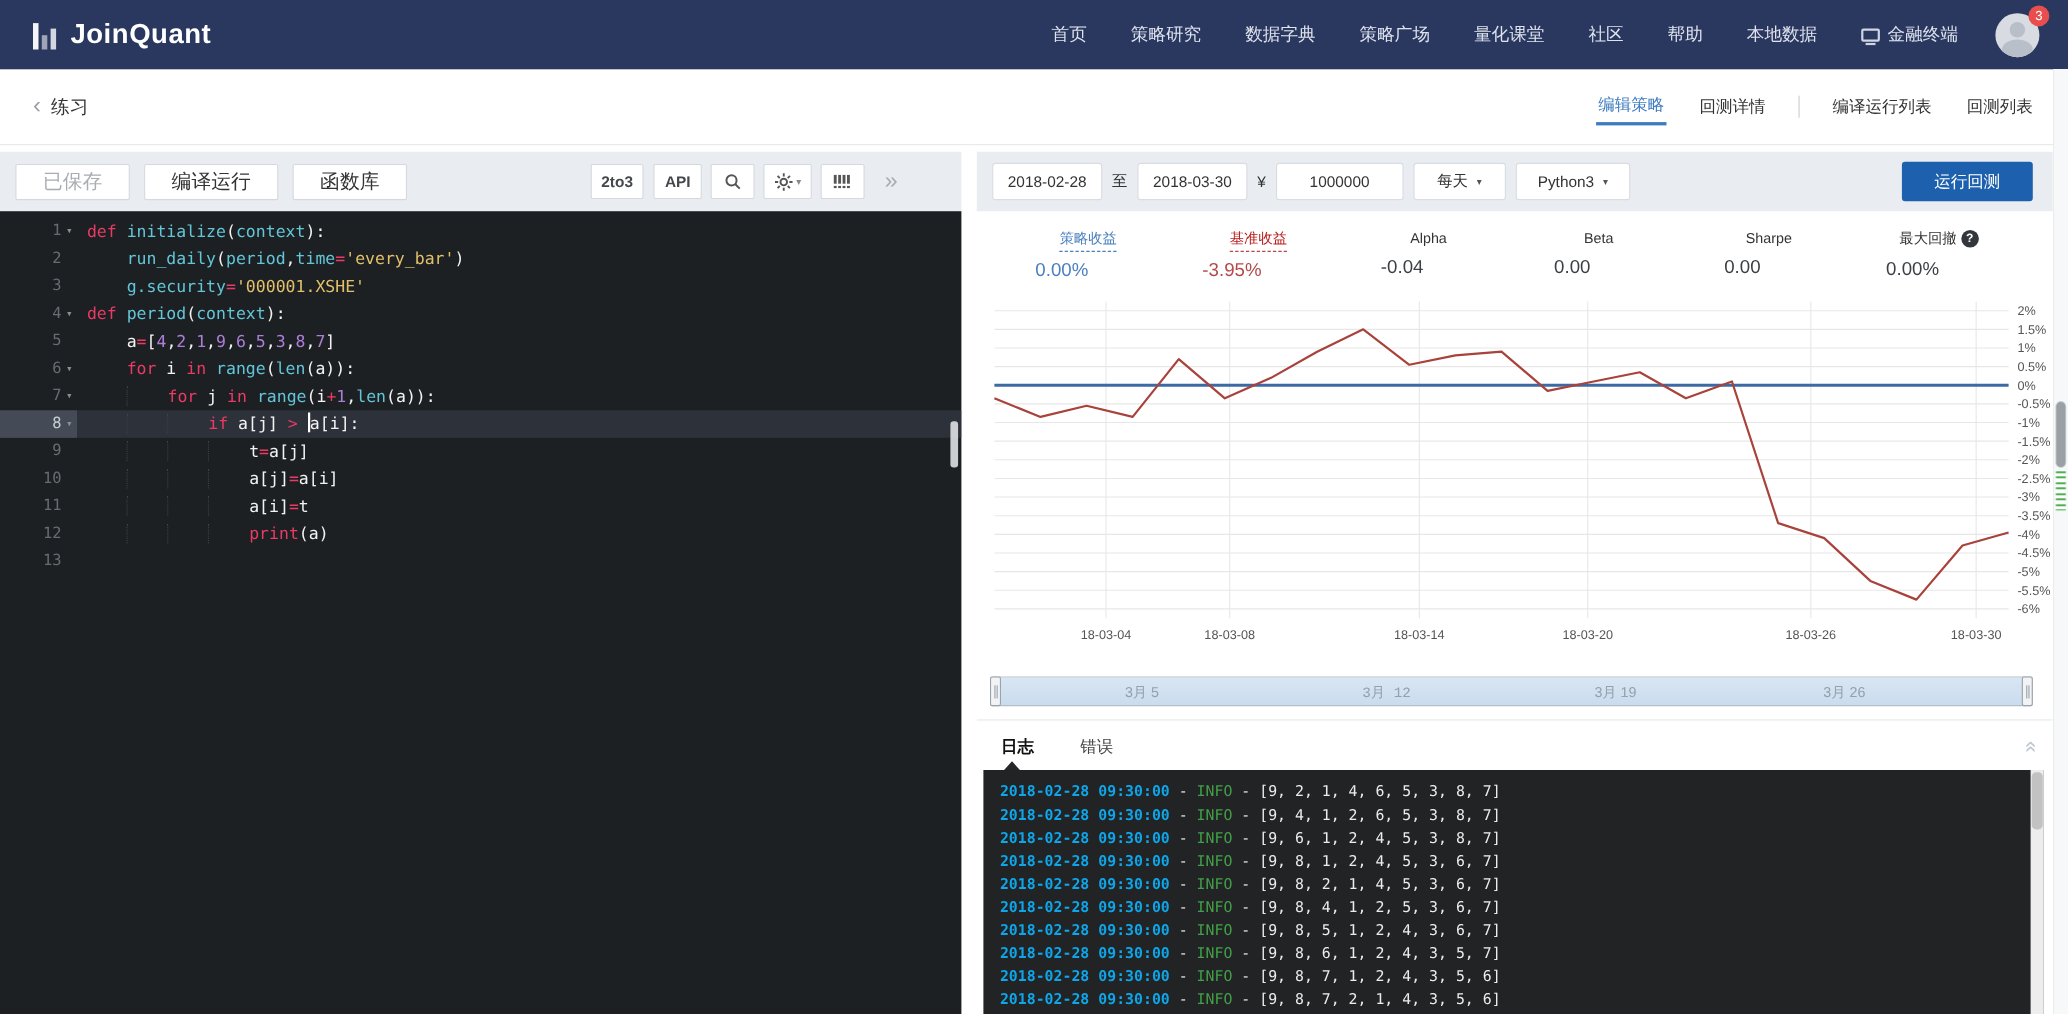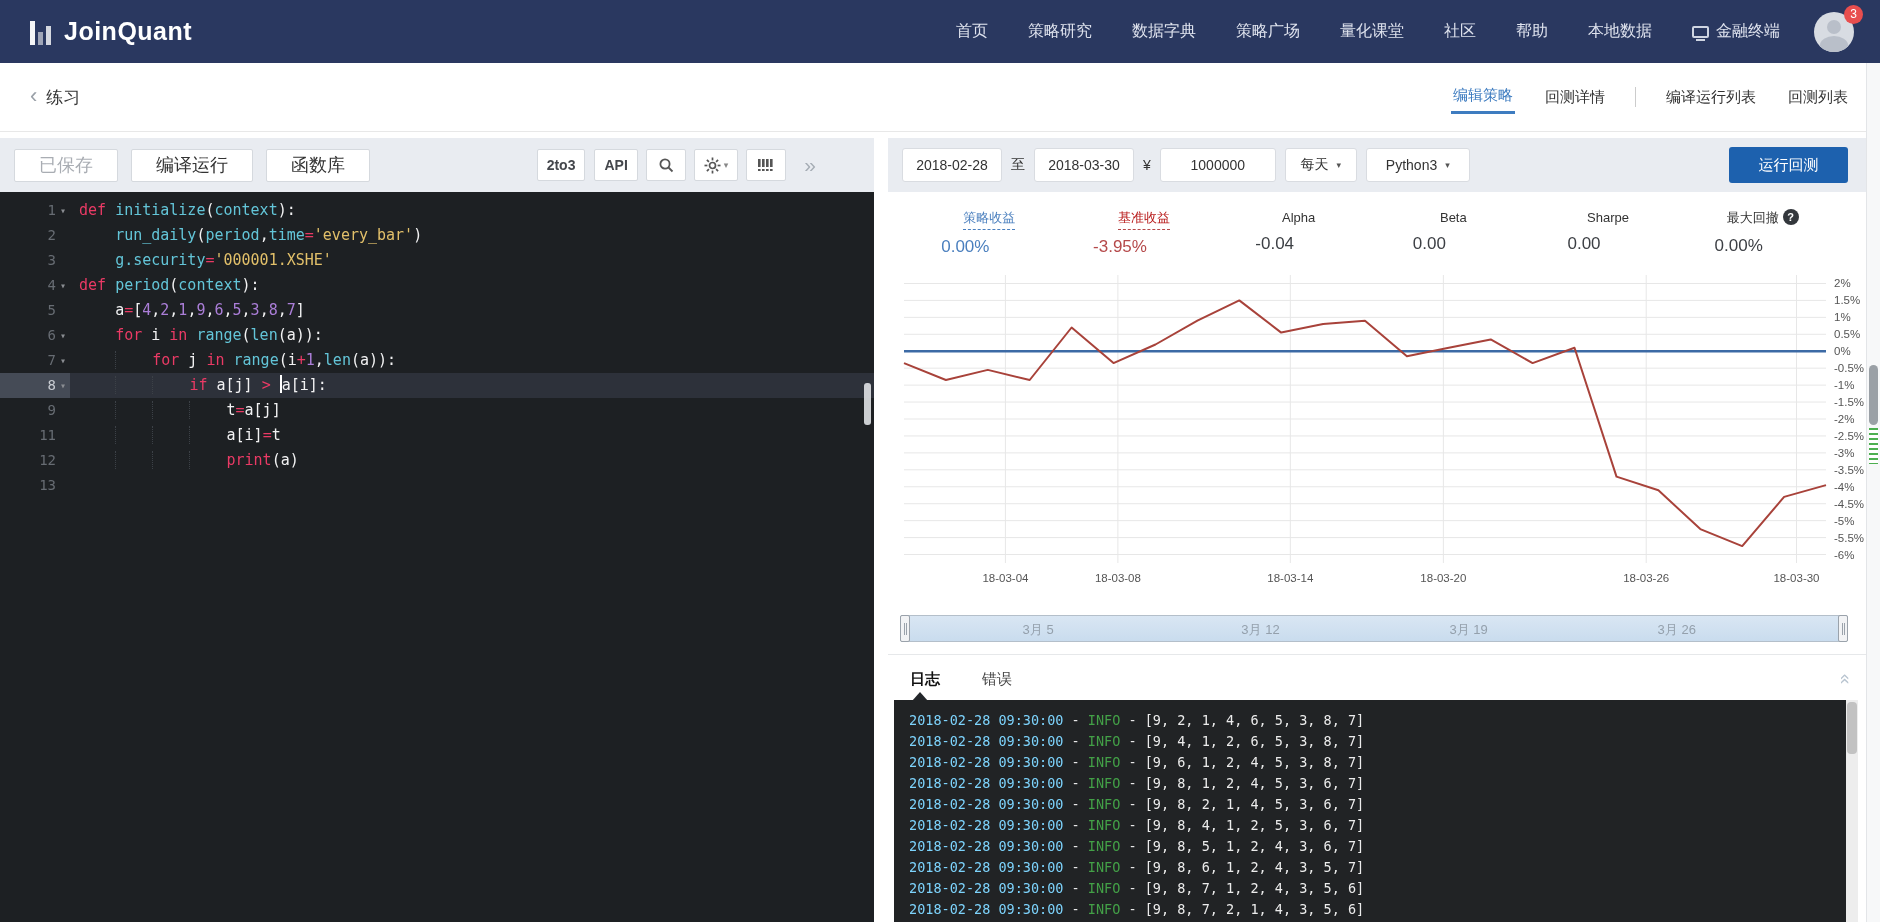--- a/index.html
+++ b/index.html
@@ -74,21 +74,21 @@
 
   
   .controls { height:54px; background:#e9ecf1; display:flex; align-items:center; gap:9px; padding:0 14px; flex:none; }
   .ctl-input { height:34px; background:#fff; border:1px solid #d9dce1; border-radius:3px; font-size:14px; color:#333;
     text-align:center; font-family:inherit; }
   .ctl-date { width:100px; }
   .ctl-amount { width:116px; }
   .ctl-label { font-size:14px; color:#333; }
   .ctl-select { height:34px; background:#fff; border:1px solid #d9dce1; border-radius:3px; display:flex; align-items:center;
     justify-content:center; gap:8px; font-size:14px; color:#333; cursor:pointer; }
-  .sel-freq { width:72px; } .sel-lang { width:104px; }
+  .sel-freq { width:84px; } .sel-lang { width:104px; }
   .caret { font-size:9px; color:#555; }
   .run-btn { margin-left:auto; margin-right:4px; width:119px; height:36px; background:#1d61ae; color:#fff; border:none;
     border-radius:3px; font-size:15px; cursor:pointer; font-family:inherit; }
 
   
   .metrics-row { display:flex; padding:16px 50px 2px 0; }
   .metric { flex:1; text-align:center; }
   .m-label { font-size:13px; color:#333; display:inline-block; padding-bottom:2px;margin-left:48px; }
   .m-label.m-blue { color:#4a7fbe; border-bottom:1px dashed #4a7fbe; }
   .m-label.m-red { color:#b91c1c; border-bottom:1px dashed #b5494a; }
@@ -114,21 +114,21 @@
   .log-section { flex:1; display:flex; flex-direction:column; margin-top:12px; border-top:1px solid #e6e8ea; min-height:0; }
   .log-tabs { display:flex; align-items:center; gap:42px; padding:13px 14px 10px 22px; position:relative; }
   .log-tab { font-size:15px; color:#444; cursor:pointer; }
   .log-tab.active { color:#111; font-weight:bold; }
   .collapse-icon { margin-left:auto; color:#b8c4d0; font-size:19px; transform:rotate(90deg); cursor:pointer; }
   .log-panel-wrap { position:relative; flex:1; margin:0 8px 0 6px; min-height:0; }
   .log-pointer { position:absolute; top:-8px; left:18px; width:0; height:0;
     border-left:8px solid transparent; border-right:8px solid transparent; border-bottom:9px solid #24262a; }
   .log-panel { position:absolute; inset:0; background:#212325; overflow:hidden; padding:10px 0 0 15px;
     font:13.5px/21px "DejaVu Sans Mono","Liberation Mono",monospace; color:#e8e8e8; }
-  .log-time { color:#7dd3fc; }
+  .log-time { color:#0ea5e9;font-weight:bold; }
   .log-level { color:#43a047; }
   .log-msg { color:#ececec; }
   .log-scroll-track { position:absolute; top:0; bottom:0; right:0; width:12px; background:#ededed; }
   .log-scroll-thumb { position:absolute; top:2px; right:1px; width:10px; height:52px; background:#c2c2c2; border-radius:4px; }
 
   
   .page-scrollbar { position:fixed; top:63px; bottom:0; right:0; width:14px; background:#f7f8f9; border-left:1px solid #e3e5e8; }
   .page-scroll-thumb { position:absolute; top:302px; left:2px; width:9px; height:60px; background:#9aa0a6; border-radius:5px; }
   .page-scroll-marks { position:absolute; top:365px; left:2px; width:9px; height:36px;
     background:repeating-linear-gradient(180deg,#4caf50 0 2px,#fff 2px 5px); }
@@ -251,20 +251,21 @@
     <div class="editor" id="editor-lines">
         <div class="code-line"><span class="gutter"><span class="lnum">1</span><span class="fold">▾</span></span><span class="codetxt"><span class="tok-kw">def</span><span class="tok-pl"> </span><span class="tok-fn">initialize</span><span class="tok-pl">(</span><span class="tok-fn">context</span><span class="tok-pl">):</span></span></div>
         <div class="code-line"><span class="gutter"><span class="lnum">2</span><span class="fold"></span></span><span class="codetxt"><span class="tok-ind">    </span><span class="tok-fn">run_daily</span><span class="tok-pl">(</span><span class="tok-fn">period</span><span class="tok-pl">,</span><span class="tok-fn">time</span><span class="tok-op">=</span><span class="tok-str">'every_bar'</span><span class="tok-pl">)</span></span></div>
         <div class="code-line"><span class="gutter"><span class="lnum">3</span><span class="fold"></span></span><span class="codetxt"><span class="tok-ind">    </span><span class="tok-fn">g.security</span><span class="tok-op">=</span><span class="tok-str">'000001.XSHE'</span></span></div>
         <div class="code-line"><span class="gutter"><span class="lnum">4</span><span class="fold">▾</span></span><span class="codetxt"><span class="tok-kw">def</span><span class="tok-pl"> </span><span class="tok-fn">period</span><span class="tok-pl">(</span><span class="tok-fn">context</span><span class="tok-pl">):</span></span></div>
         <div class="code-line"><span class="gutter"><span class="lnum">5</span><span class="fold"></span></span><span class="codetxt"><span class="tok-ind">    </span><span class="tok-pl">a</span><span class="tok-op">=</span><span class="tok-pl">[</span><span class="tok-num">4</span><span class="tok-pl">,</span><span class="tok-num">2</span><span class="tok-pl">,</span><span class="tok-num">1</span><span class="tok-pl">,</span><span class="tok-num">9</span><span class="tok-pl">,</span><span class="tok-num">6</span><span class="tok-pl">,</span><span class="tok-num">5</span><span class="tok-pl">,</span><span class="tok-num">3</span><span class="tok-pl">,</span><span class="tok-num">8</span><span class="tok-pl">,</span><span class="tok-num">7</span><span class="tok-pl">]</span></span></div>
         <div class="code-line"><span class="gutter"><span class="lnum">6</span><span class="fold">▾</span></span><span class="codetxt"><span class="tok-ind">    </span><span class="tok-kw">for</span><span class="tok-pl"> i </span><span class="tok-kw">in</span><span class="tok-pl"> </span><span class="tok-fn">range</span><span class="tok-pl">(</span><span class="tok-fn">len</span><span class="tok-pl">(a)):</span></span></div>
         <div class="code-line"><span class="gutter"><span class="lnum">7</span><span class="fold">▾</span></span><span class="codetxt"><span class="tok-ind">    </span><span class="tok-ind">    </span><span class="tok-kw">for</span><span class="tok-pl"> j </span><span class="tok-kw">in</span><span class="tok-pl"> </span><span class="tok-fn">range</span><span class="tok-pl">(i</span><span class="tok-op">+</span><span class="tok-num">1</span><span class="tok-pl">,</span><span class="tok-fn">len</span><span class="tok-pl">(a)):</span></span></div>
         <div class="code-line active"><span class="gutter"><span class="lnum">8</span><span class="fold">▾</span></span><span class="codetxt"><span class="tok-ind">    </span><span class="tok-ind">    </span><span class="tok-ind">    </span><span class="tok-kw">if</span><span class="tok-pl"> a[j] </span><span class="tok-op">&gt;</span><span class="tok-pl"> </span><span class="tok-cur"></span><span class="tok-pl">a[i]:</span></span></div>
         <div class="code-line"><span class="gutter"><span class="lnum">9</span><span class="fold"></span></span><span class="codetxt"><span class="tok-ind">    </span><span class="tok-ind">    </span><span class="tok-ind">    </span><span class="tok-ind">    </span><span class="tok-pl">t</span><span class="tok-op">=</span><span class="tok-pl">a[j]</span></span></div>
+        <div class="code-line"><span class="gutter"><span class="lnum">10</span><span class="fold"></span></span><span class="codetxt"><span class="tok-ind">    </span><span class="tok-ind">    </span><span class="tok-ind">    </span><span class="tok-ind">    </span><span class="tok-pl">a[j]</span><span class="tok-op">=</span><span class="tok-pl">a[i]</span></span></div>
         <div class="code-line"><span class="gutter"><span class="lnum">11</span><span class="fold"></span></span><span class="codetxt"><span class="tok-ind">    </span><span class="tok-ind">    </span><span class="tok-ind">    </span><span class="tok-ind">    </span><span class="tok-pl">a[i]</span><span class="tok-op">=</span><span class="tok-pl">t</span></span></div>
         <div class="code-line"><span class="gutter"><span class="lnum">12</span><span class="fold"></span></span><span class="codetxt"><span class="tok-ind">    </span><span class="tok-ind">    </span><span class="tok-ind">    </span><span class="tok-ind">    </span><span class="tok-kw">print</span><span class="tok-pl">(a)</span></span></div>
         <div class="code-line"><span class="gutter"><span class="lnum">13</span><span class="fold"></span></span><span class="codetxt"></span></div>
       </div>
     <div class="editor-scroll-thumb"></div>
   </div>
 
   <div class="right-panel">
 
     <div class="controls">
@@ -348,21 +349,21 @@
 
     <div class="slider-zone">
       <div class="slider-track" id="slider-track">
         <span class="slider-handle handle-left">
             <i></i>
           </span>
         <span class="slider-handle handle-right">
             <i></i>
           </span>
       <span class="slider-label" style="left: 14.5%;">3月 5</span>
-          <span class="slider-label" style="left: 38%;">3月 12</span>
+          <span class="slider-label" style="left: 38%; font-family: Liberation Mono, monospace;">3月 12</span>
           <span class="slider-label" style="left: 60%;">3月 19</span>
           <span class="slider-label" style="left: 82%;">3月 26</span>
         </div>
     </div>
 
     <div class="log-section">
       <div class="log-tabs" id="log-tabs">
           <div class="log-tab active">日志</div>
           <div class="log-tab">错误</div>
           <span class="collapse-icon">«</span>

